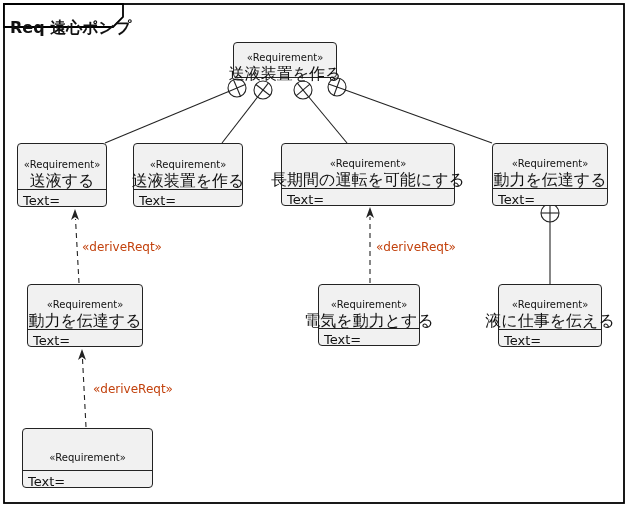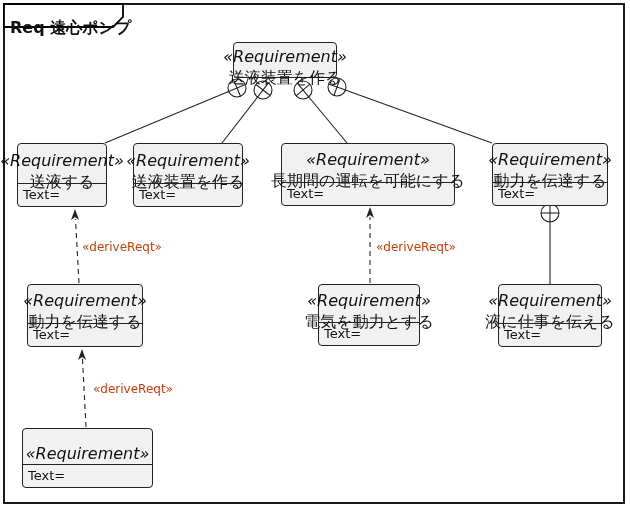--- a/index.html
+++ b/index.html
@@ -11,24 +11,24 @@
   #edge-layer{position:absolute;left:0;top:0;width:630px;height:511px;}
   .node{
     position:absolute;box-sizing:border-box;
     background:#f1f1f1;border:1px solid #232323;border-radius:4px;
     display:flex;flex-direction:column;
   }
   .node-head{
     flex:1;display:flex;flex-direction:column;align-items:center;justify-content:center;
     padding:1px 4px;line-height:1.3;min-height:0;
   }
-  .stereo{font-style:italic;font-size:16px;white-space:nowrap;margin-top:16px;}
+  .stereo{font-size:10px;white-space:nowrap;margin-top:16px;}
   .nname{font-size:16px;white-space:nowrap;}
   .node-text{
-    border-top:1px solid #232323;height:23px;box-sizing:border-box;
+    border-top:1px solid #232323;height:17px;box-sizing:border-box;
     font-size:13px;padding:3px 5px 0 5px;text-align:left;
   }
   .frame-title{
     position:absolute;left:10px;top:6px;font-size:16px;font-weight:bold;white-space:nowrap;margin-top:12px;
   }
   .edge-label{
     position:absolute;font-size:12px;white-space:nowrap;color:#c2410c;
   }
 </style>
 </head>

